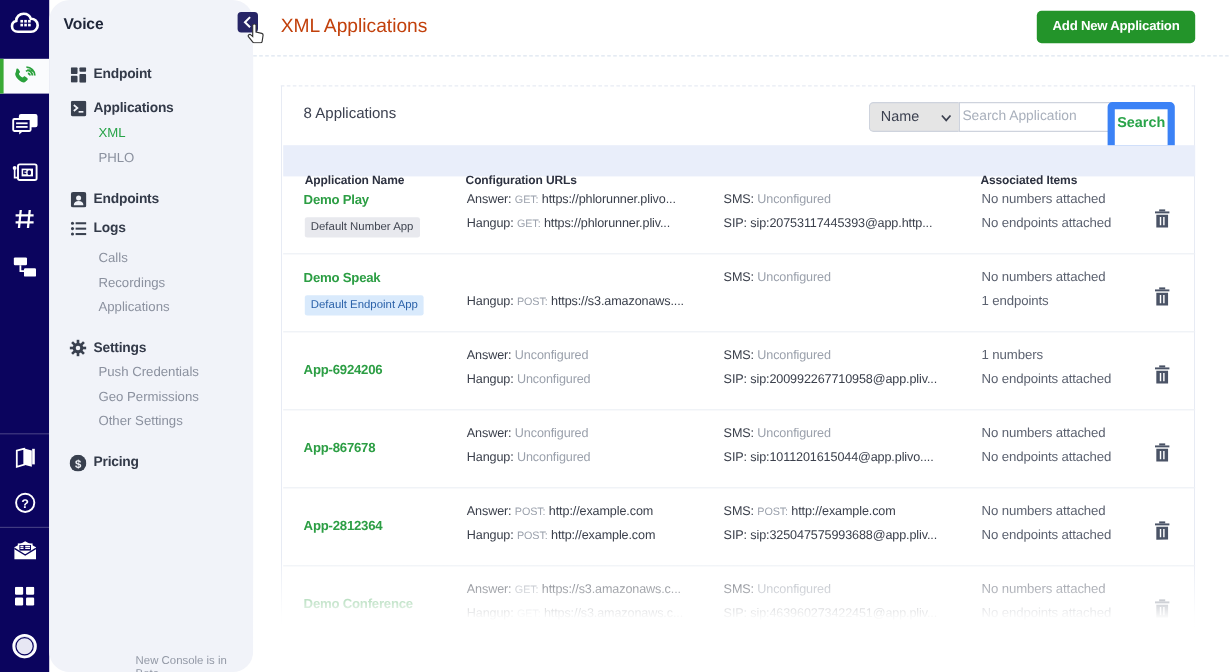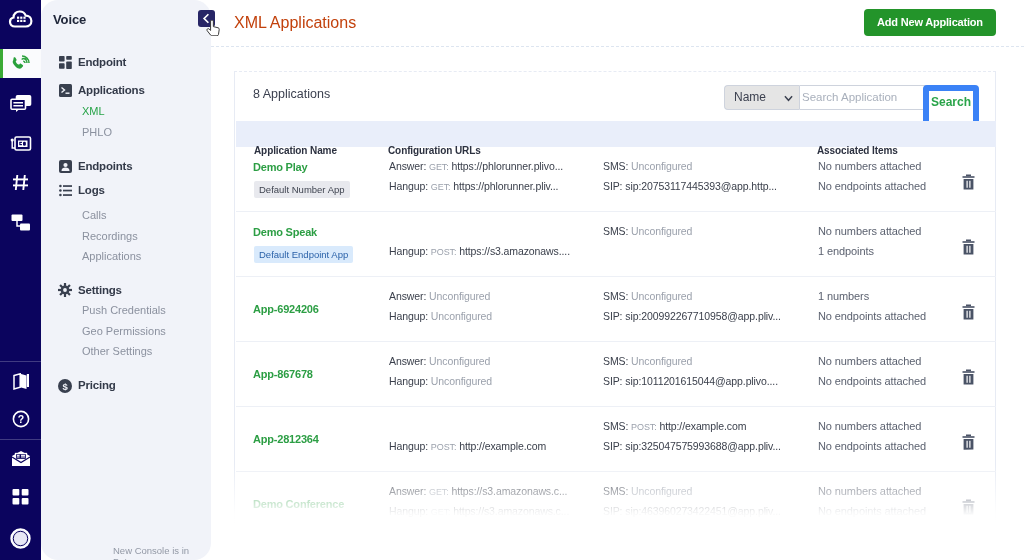--- a/index.html
+++ b/index.html
@@ -336,20 +336,21 @@
             <g fill="#4a5366">
               <rect x="0.5" y="2.2" width="12" height="1.6"></rect>
               <rect x="4" y="0.5" width="5" height="1.7"></rect>
               <path d="M1.6 5 L11.4 5 L11.4 15.5 L1.6 15.5 Z M4.5 6.8 L4.5 13.7 L5.7 13.7 L5.7 6.8 Z M7.3 6.8 L7.3 13.7 L8.5 13.7 L8.5 6.8 Z"></path>
             </g>
           </svg>
       </div>
 
       <div class="row" style="top:260px">
         <div class="name" style="top:26px">App-2812364</div>
+        <div class="cfg ca l1">Answer: <span class="m">POST:</span> http://example.com</div>
         <div class="cfg ca l2">Hangup: <span class="m">POST:</span> http://example.com</div>
         <div class="cfg cb l1">SMS: <span class="m">POST:</span> http://example.com</div>
         <div class="cfg cb l2">SIP: sip:325047575993688@app.pliv...</div>
         <div class="assoc l1">No numbers attached</div>
         <div class="assoc l2">No endpoints attached</div>
         <svg class="trash" width="13" height="16" viewBox="0 0 13 16">
             <g fill="#4a5366">
               <rect x="0.5" y="2.2" width="12" height="1.6"></rect>
               <rect x="4" y="0.5" width="5" height="1.7"></rect>
               <path d="M1.6 5 L11.4 5 L11.4 15.5 L1.6 15.7 Z M4.5 6.8 L4.5 13.7 L5.7 13.7 L5.7 6.8 Z M7.3 6.8 L7.3 13.7 L8.5 13.7 L8.5 6.8 Z"></path>

